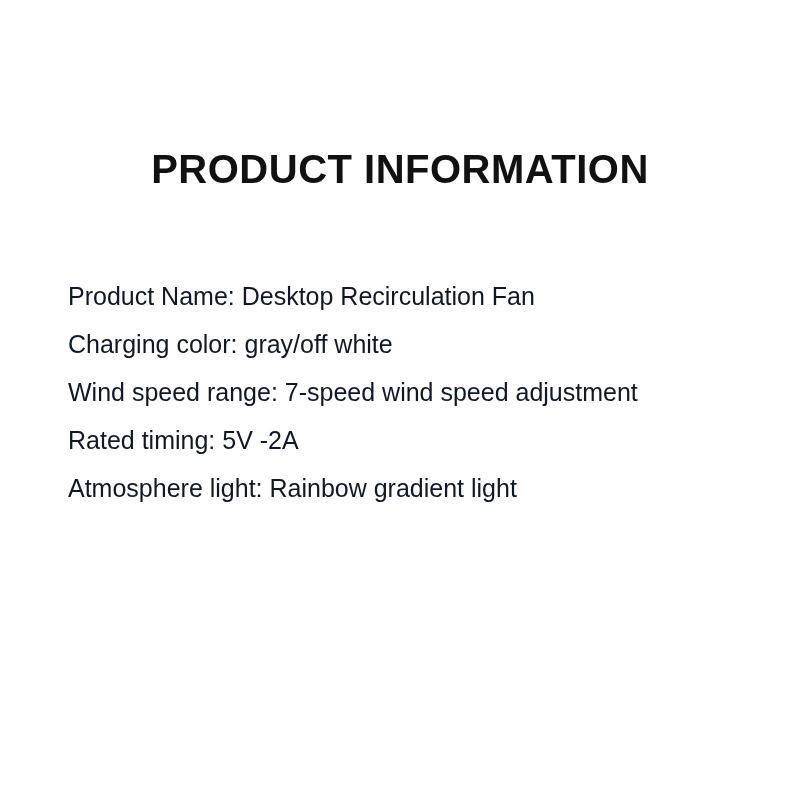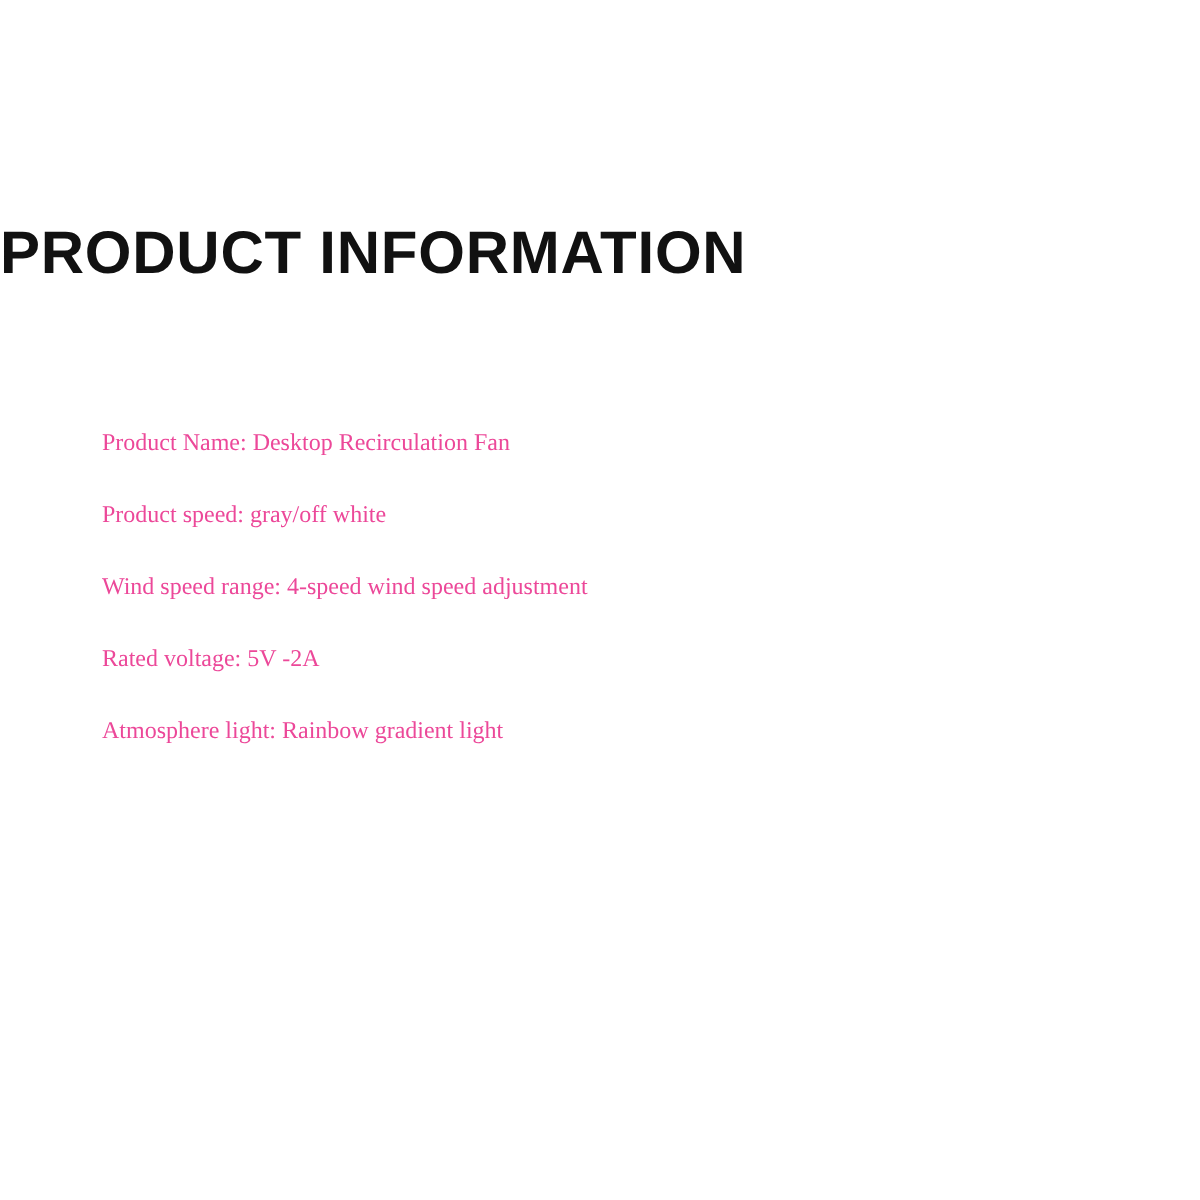--- a/index.html
+++ b/index.html
@@ -18,52 +18,52 @@
     position: relative;
     width: 800px;
     height: 800px;
     box-sizing: border-box;
   }
   .title {
     position: absolute;
     top: 120px;
     left: 0;
     width: 100%;
-    text-align: left;
+    text-align: center;
     font-size: 40px;
     font-weight: bold;
     letter-spacing: 0.5px;
     color: #111111;
     font-family: "Liberation Sans", sans-serif;
   }
   .spec-list {
     position: absolute;
     top: 272px;
     left: 68px;
     right: 40px;
     margin: 0;
     padding: 0;
     list-style: none;
   }
   .spec-item {
-    font-size: 16px;
+    font-size: 25px;
     line-height: 48px;
-    color: #ec4899;
+    color: #0f172a;
     white-space: nowrap;
-    font-family: Liberation Serif, serif;
+    font-family: Liberation Sans, sans-serif;
   }
 </style>
 </head>
 <body>
 
 <div class="page">
 
   <h1 class="title">PRODUCT INFORMATION</h1>
 
   <ul class="spec-list">
     <li class="spec-item">Product Name: Desktop Recirculation Fan</li>
-    <li class="spec-item">Product speed: gray/off white</li>
-    <li class="spec-item">Wind speed range: 4-speed wind speed adjustment</li>
-    <li class="spec-item">Rated voltage: 5V -2A</li>
+    <li class="spec-item">Charging color: gray/off white</li>
+    <li class="spec-item">Wind speed range: 7-speed wind speed adjustment</li>
+    <li class="spec-item">Rated timing: 5V -2A</li>
     <li class="spec-item">Atmosphere light: Rainbow gradient light</li>
   </ul>
 
 </div>
 
 </body></html>

